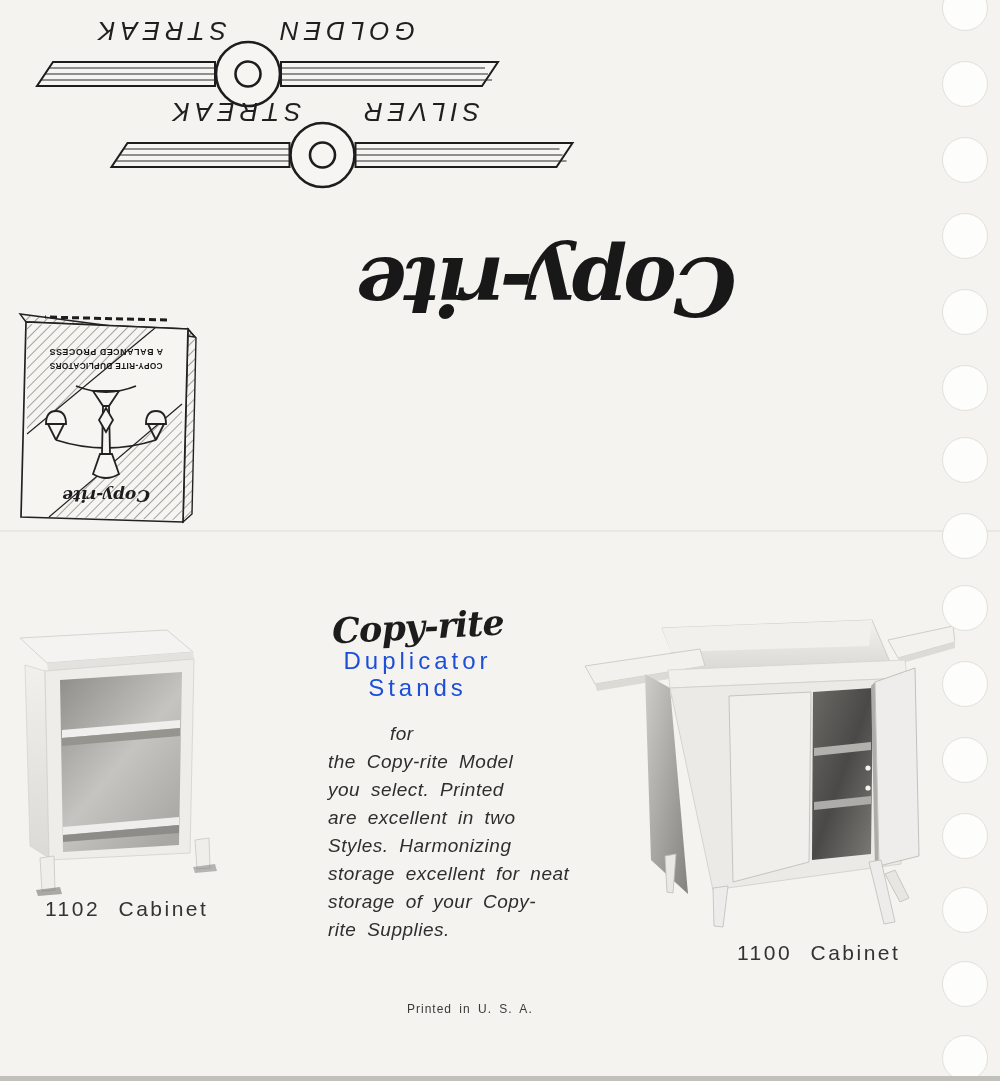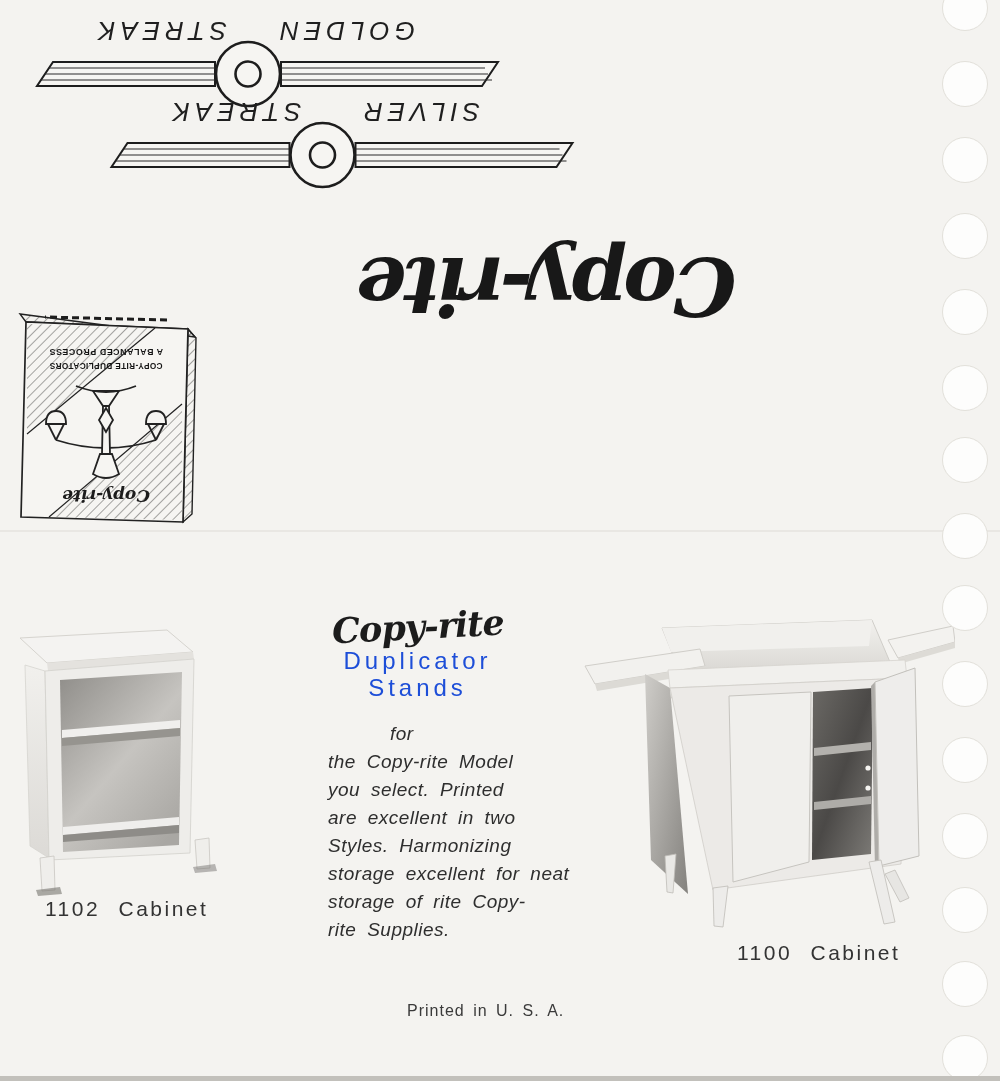--- a/index.html
+++ b/index.html
@@ -67,21 +67,21 @@
   }
   .body-line:first-child{padding-left:62px;}
   
   .caption{
     position:absolute;font-size:21px;letter-spacing:2.5px;word-spacing:10px;
     color:#333;white-space:nowrap;
   }
   .caption-1102{left:45px;top:897px;}
   .caption-1100{left:737px;top:941px;}
   .printed-note{
-    position:absolute;left:407px;top:1002px;font-size:16px;
+    position:absolute;left:407px;top:1002px;font-size:12px;
     letter-spacing:1px;word-spacing:3px;color:#3a3a3a;white-space:nowrap;
   }
   .photo{position:absolute;}
   
   .bottom-strip{
     position:absolute;left:0;bottom:0;width:1000px;height:5px;
     background:#c2c0bb;
   }
 </style>
 </head>
@@ -267,21 +267,21 @@
     <div class="heading-line">Stands</div>
   </div>
 
   <div class="body-block">
     <div class="body-line">for</div>
     <div class="body-line">the Copy-rite Model</div>
     <div class="body-line">you select. Printed</div>
     <div class="body-line">are excellent in two</div>
     <div class="body-line">Styles. Harmonizing</div>
     <div class="body-line">storage excellent for neat</div>
-    <div class="body-line">storage of rite Copy-</div>
+    <div class="body-line">storage of your Copy-</div>
     <div class="body-line">rite Supplies.</div>
   </div>
 
   <div class="caption caption-1102">1102 Cabinet</div>
   <div class="caption caption-1100">1100 Cabinet</div>
 
   <div class="printed-note">Printed in U. S. A.</div>
 
   <div class="hole" style="top:-15px"></div>
   <div class="hole" style="top:61px"></div>

